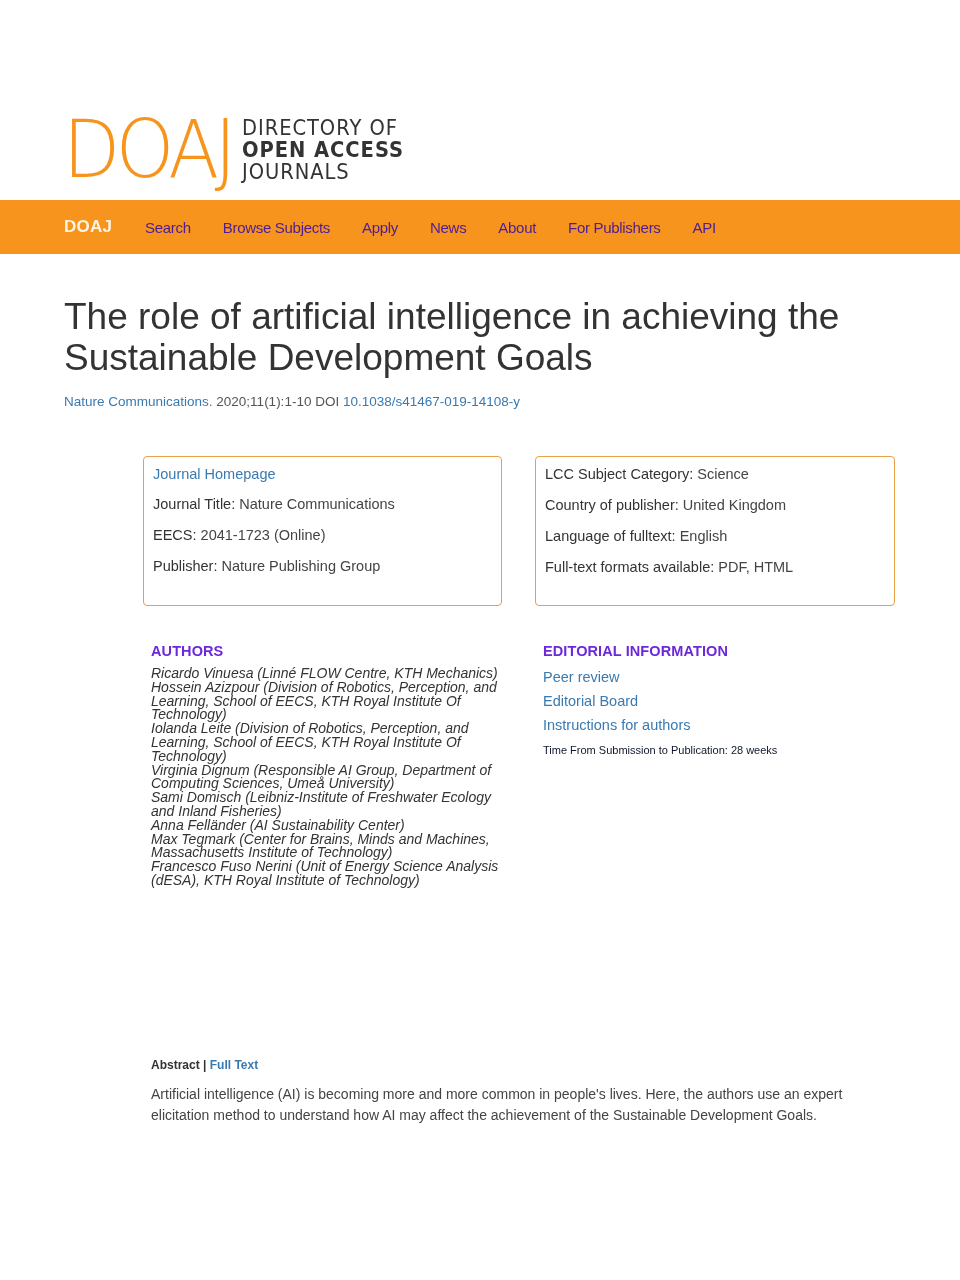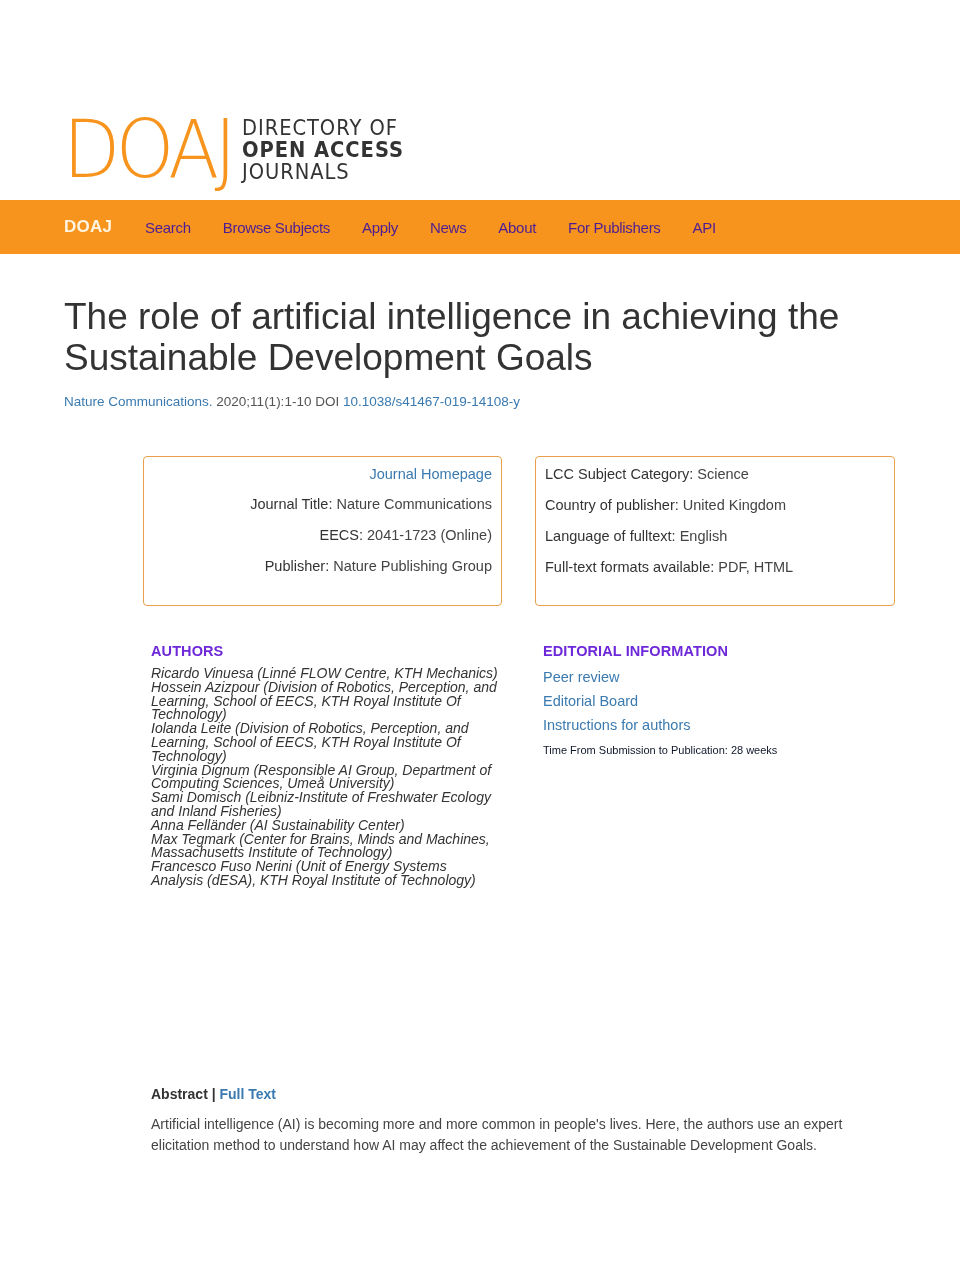--- a/index.html
+++ b/index.html
@@ -83,21 +83,21 @@
     .citation .link { color: #3a7ab0; }
 
     
     .box {
       position: absolute; top: 456px; height: 150px;
       border: 1px solid #e8a14a;
       border-radius: 4px;
       padding: 8px 9px;
       background: #fff;
     }
-    .box.left { left: 143px; width: 359px; text-align: right; }
+    .box.left { left: 143px; width: 359px; }
     .box.right { left: 535px; width: 360px; }
     .box-row {
       font-size: 14.5px;
       line-height: 18px;
       color: #333;
       margin-bottom: 13px;
       white-space: nowrap;
     }
     .box-row .lbl { font-weight: normal; }
     .box-row .val { color: #444; }
@@ -139,23 +139,22 @@
       line-height: 26px;
       color: #0f172a;
     }
 
     
     .abstract {
       position: absolute; left: 151px; top: 1058px;
       width: 730px;
     }
     .abs-head {
-      font-size: 14px;
+      font-size: 12px;
       margin-bottom: 12px;
-      margin-top: 28px;
     }
     .abs-head .on { font-weight: bold; color: #333; }
     .abs-head .sep { color: #333; font-weight: bold; }
     .abs-head .link { color: #3a7ab0; font-weight: bold; }
     .abs-body {
       font-size: 14px;
       line-height: 20.5px;
       color: #444;
     }
   </style>
@@ -221,21 +220,21 @@
 
 <div class="authors">
   <div class="section-head">AUTHORS</div>
   <div class="author">Ricardo Vinuesa (Linné FLOW Centre, KTH Mechanics)</div>
   <div class="author">Hossein Azizpour (Division of Robotics, Perception, and Learning, School of EECS, KTH Royal Institute Of Technology)</div>
   <div class="author">Iolanda Leite (Division of Robotics, Perception, and Learning, School of EECS, KTH Royal Institute Of Technology)</div>
   <div class="author">Virginia Dignum (Responsible AI Group, Department of Computing Sciences, Umeå University)</div>
   <div class="author">Sami Domisch (Leibniz-Institute of Freshwater Ecology and Inland Fisheries)</div>
   <div class="author">Anna Felländer (AI Sustainability Center)</div>
   <div class="author">Max Tegmark (Center for Brains, Minds and Machines, Massachusetts Institute of Technology)</div>
-  <div class="author">Francesco Fuso Nerini (Unit of Energy Systems Analysis (dESA), KTH Royal Institute of Technology)</div>
+  <div class="author">Francesco Fuso Nerini (Unit of Energy Science Analysis (dESA), KTH Royal Institute of Technology)</div>
 </div>
 
 <div class="editorial">
   <div class="section-head">EDITORIAL INFORMATION</div>
   <a class="ed-link">Peer review</a>
   <a class="ed-link">Editorial Board</a>
   <a class="ed-link">Instructions for authors</a>
   <div class="ed-text">Time From Submission to Publication: 28 weeks</div>
 </div>
 

